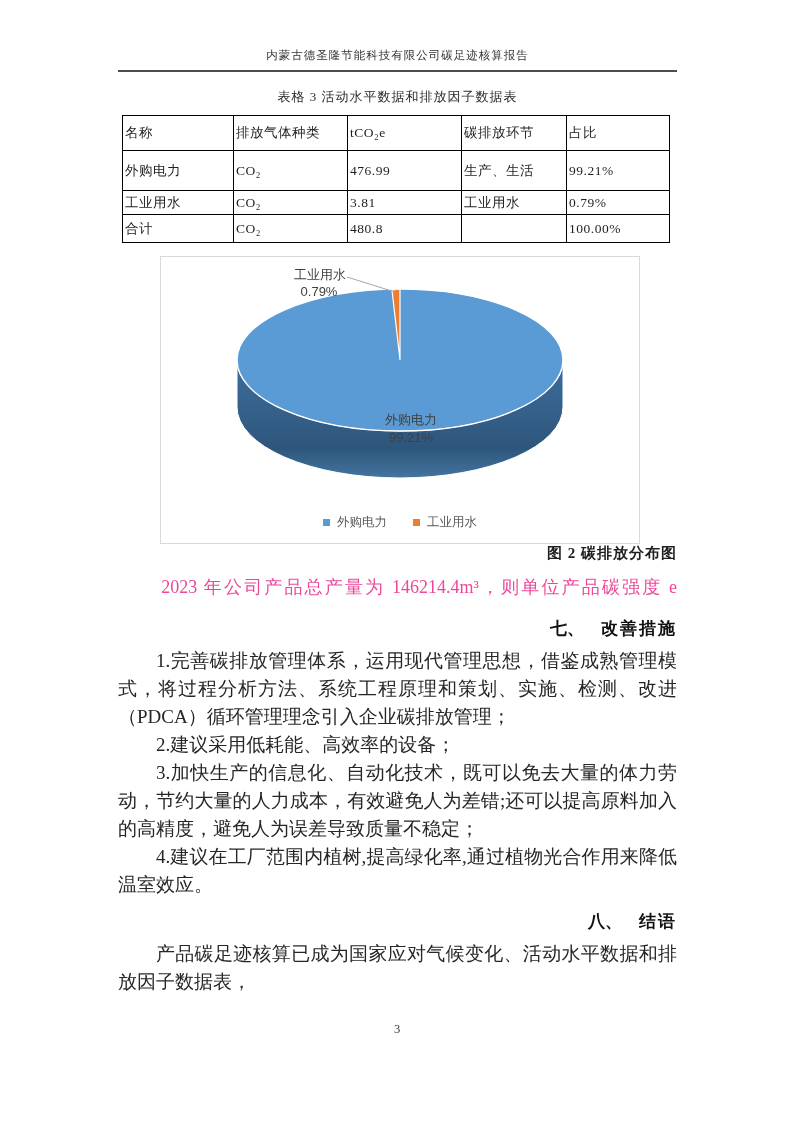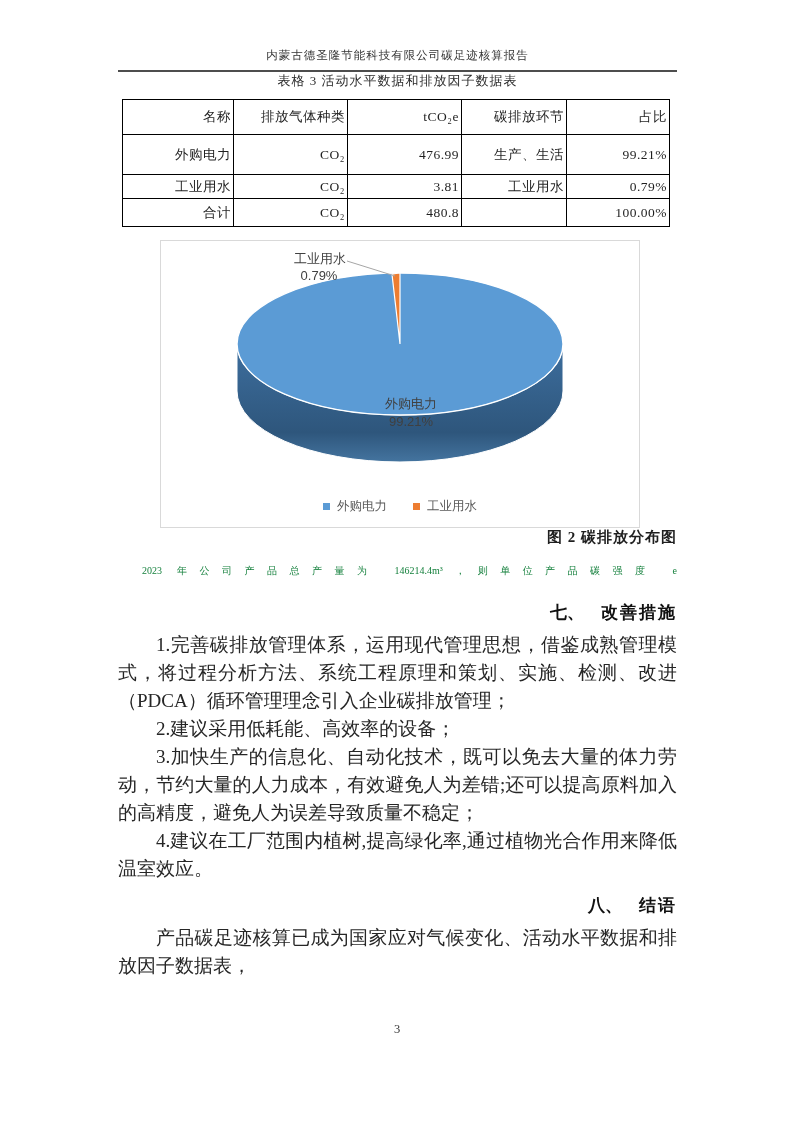--- a/index.html
+++ b/index.html
@@ -19,35 +19,36 @@
   .doc-header {
     text-align: center;
     font-size: 11.5px;
     letter-spacing: 1px;
     color: #333333;
     padding-bottom: 7px;
     border-bottom: 2px solid #4d4d4d;
   }
   
   .table-caption {
+    margin-top: 16px;
     text-align: center;
     font-size: 13px;
     letter-spacing: 1px;
     color: #2b2b2b;
   }
   table.data-table {
     margin-top: 9px;
     margin-left: 4px;
     border-collapse: collapse;
     width: 547px;
     table-layout: fixed;
   }
   table.data-table td, table.data-table th {
     border: 1.4px solid #000000;
-    text-align: right;
+    text-align: left;
     vertical-align: middle;
     font-weight: normal;
     font-size: 13.5px;
     color: #1f1f1f;
     letter-spacing: 0.5px;
     padding: 0 2px;
   }
   .col-1 { width: 111px; } .col-2 { width: 114px; } .col-3 { width: 114px; }
   .col-4 { width: 105px; } .col-5 { width: 103px; }
   .row-head   { height: 35px; }
@@ -84,23 +85,23 @@
   }
   
   .figure-caption {
     text-align: right;
     font-size: 15px;
     font-weight: bold;
     color: #1f1f1f;
     letter-spacing: 1px;
   }
   .body-par {
-    font-size: 10px;
+    font-size: 18px;
     line-height: 38px;
-    color: #15803d;
+    color: #ec4899;
     text-align: justify;
   }
   .intro { margin-top: 5px; }
   .intro-line1 {
     text-indent: 2.4em;
     text-align: justify;
     text-align-last: justify;
   }
   .section-heading {
     font-size: 17px;

